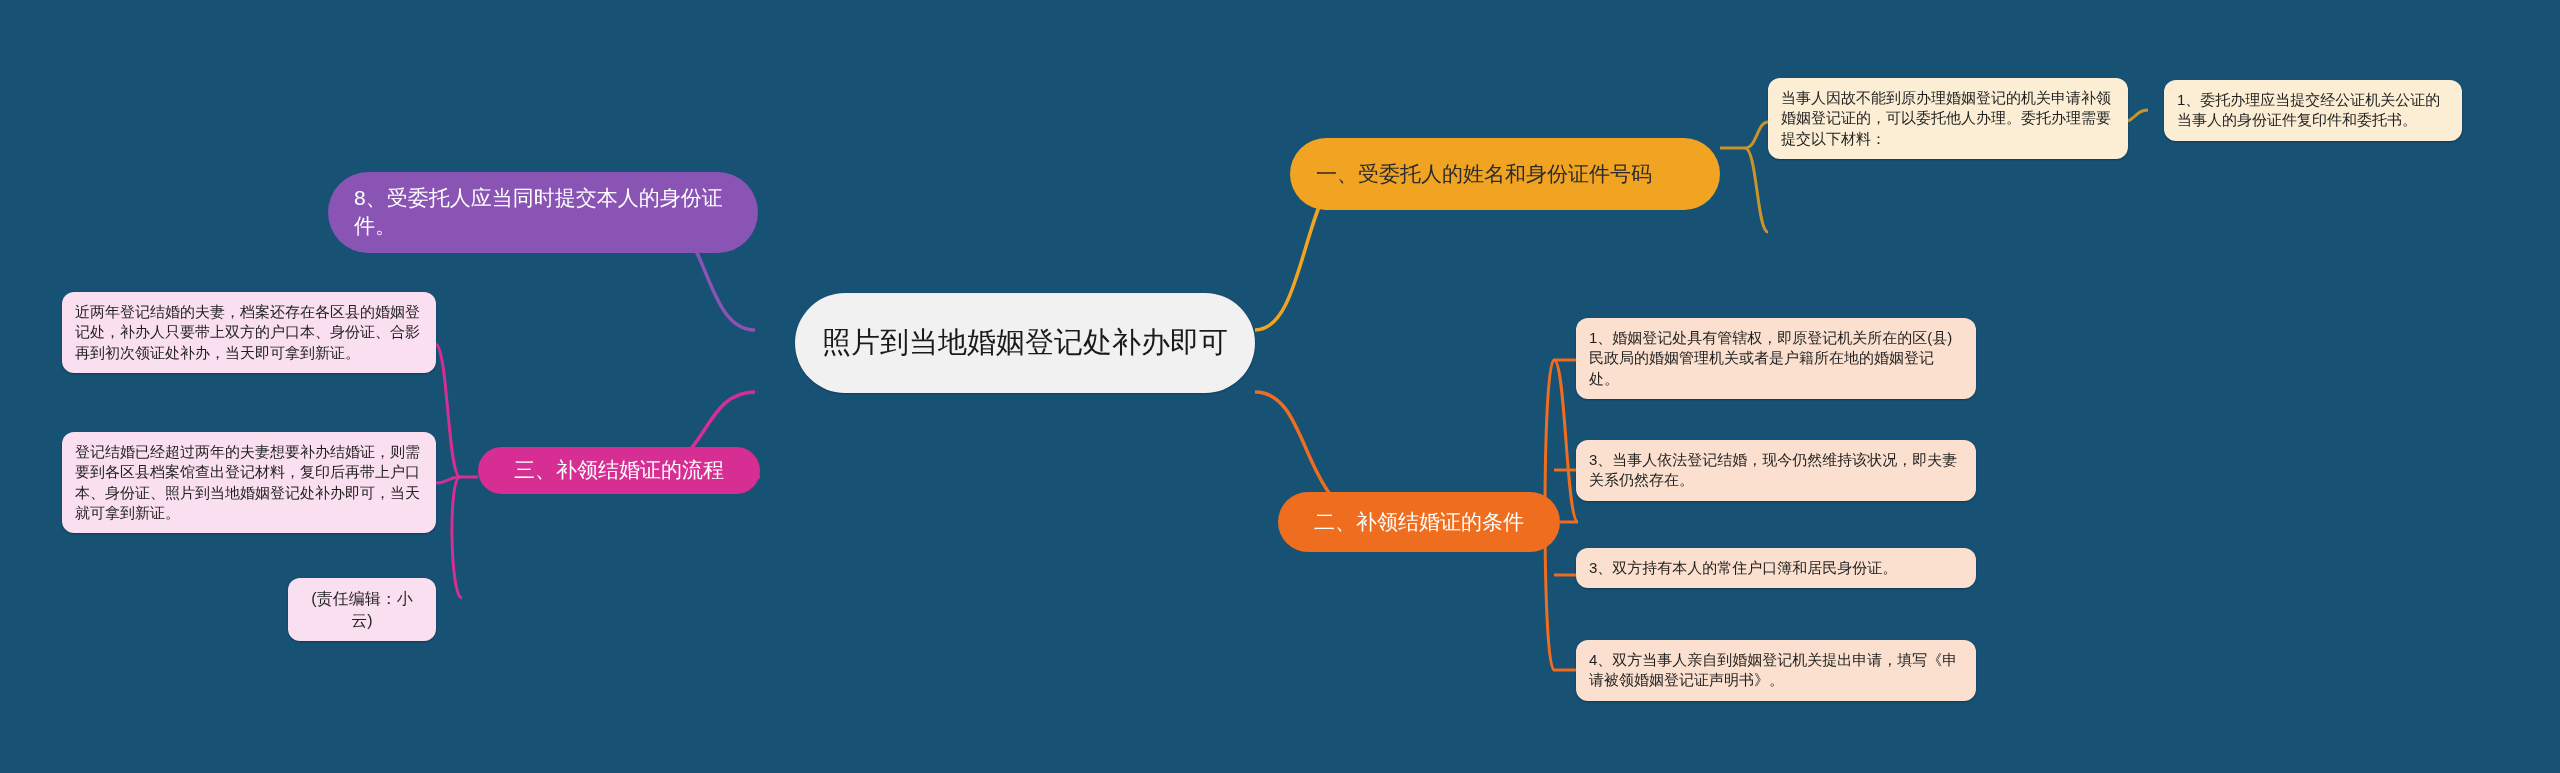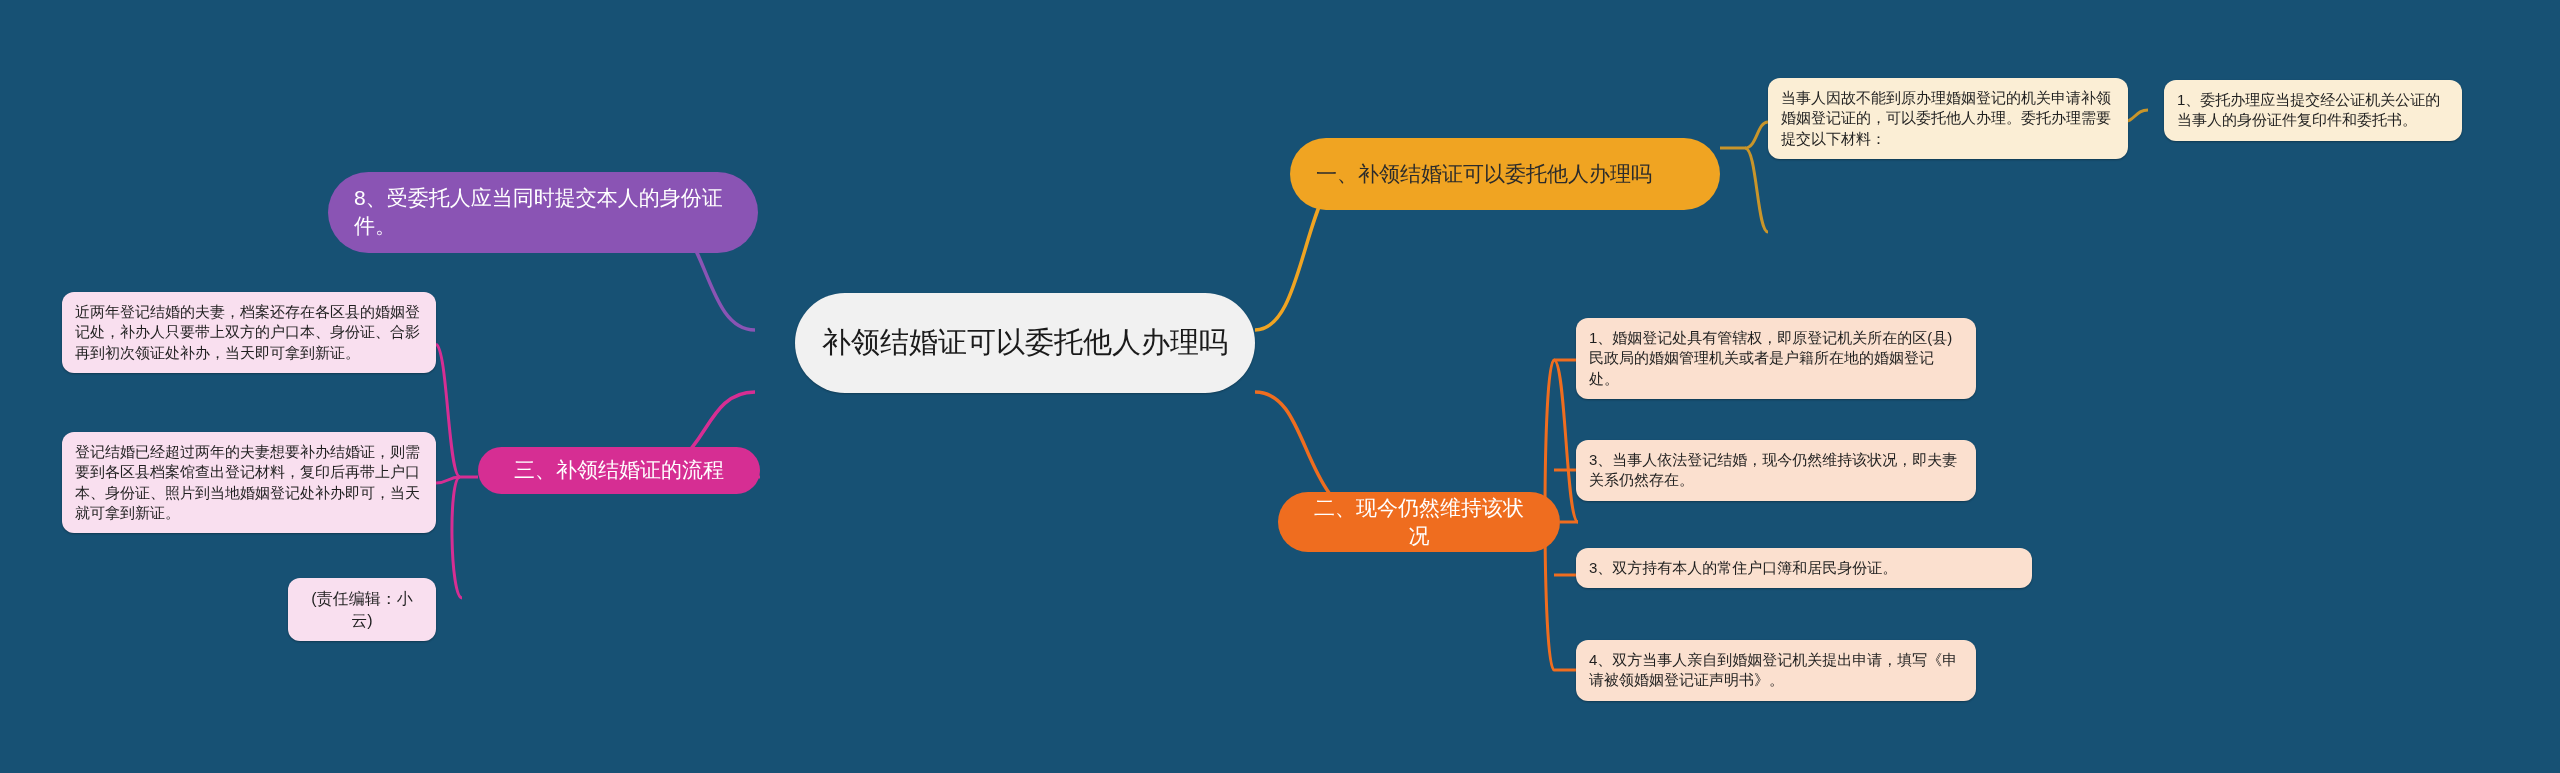--- a/index.html
+++ b/index.html
@@ -108,25 +108,25 @@
     <path d="M1560,522 L1578,522" stroke="#ef6d1f" stroke-width="3" fill="none"></path>
     <path d="M1578,522 C1566,522 1566,360 1554,360" stroke="#ef6d1f" stroke-width="3" fill="none"></path>
     <path d="M1554,360 L1576,360" stroke="#ef6d1f" stroke-width="3" fill="none"></path>
     <path d="M1554,470 L1576,470" stroke="#ef6d1f" stroke-width="3" fill="none"></path>
     <path d="M1554,575 L1576,575" stroke="#ef6d1f" stroke-width="3" fill="none"></path>
     <path d="M1554,670 L1576,670" stroke="#ef6d1f" stroke-width="3" fill="none"></path>
     <path d="M1554,360 C1542,360 1542,670 1554,670" stroke="#ef6d1f" stroke-width="3" fill="none"></path>
   </svg>
 
   <div class="node root" style="left:795px; top:293px; width:460px; height:100px;">
-    <span class="txt">补领结婚证可以委托他人办理吗</span>
+    <span class="txt">照片到当地婚姻登记处补办即可</span>
   </div>
 
   <div class="node pill orange" style="left:1290px; top:138px; width:430px; min-height:72px;">
-    <span class="txt">一、补领结婚证可以委托他人办理吗</span>
+    <span class="txt">一、受委托人的姓名和身份证件号码</span>
   </div>
 
   <div class="node leaf cream" style="left:1768px; top:78px; width:360px;">
     <span class="txt">当事人因故不能到原办理婚姻登记的机关申请补领婚姻登记证的，可以委托他人办理。委托办理需要提交以下材料：</span>
   </div>
 
   <div class="node leaf cream" style="left:2148px; top:80px; width:298px;margin-left:16px;">
     <span class="txt">1、委托办理应当提交经公证机关公证的当事人的身份证件复印件和委托书。</span>
   </div>
 
@@ -145,32 +145,32 @@
 
   <div class="node leaf pink" style="left:62px; top:432px; width:374px;">
     <span class="txt">登记结婚已经超过两年的夫妻想要补办结婚证，则需要到各区县档案馆查出登记材料，复印后再带上户口本、身份证、照片到当地婚姻登记处补办即可，当天就可拿到新证。</span>
   </div>
 
   <div class="node leaf pinklite" style="left:288px; top:578px; width:148px; justify-content:center;">
     <span class="txt" style="text-align:center;">(责任编辑：小云)</span>
   </div>
 
   <div class="node pill redorange" style="left:1278px; top:492px; width:282px; height:60px; justify-content:center;">
-    <span class="txt" style="text-align:center;">二、现今仍然维持该状况</span>
+    <span class="txt" style="text-align:center;">二、补领结婚证的条件</span>
   </div>
 
   <div class="node leaf peach" style="left:1576px; top:318px; width:400px;">
     <span class="txt">1、婚姻登记处具有管辖权，即原登记机关所在的区(县)民政局的婚姻管理机关或者是户籍所在地的婚姻登记处。</span>
   </div>
 
   <div class="node leaf peach" style="left:1576px; top:440px; width:400px;">
     <span class="txt">3、当事人依法登记结婚，现今仍然维持该状况，即夫妻关系仍然存在。</span>
   </div>
 
-  <div class="node leaf peach" style="left:1576px; top:548px; width:456px;">
+  <div class="node leaf peach" style="left:1576px; top:548px; width:400px;">
     <span class="txt">3、双方持有本人的常住户口簿和居民身份证。</span>
   </div>
 
   <div class="node leaf peach" style="left:1576px; top:640px; width:400px;">
     <span class="txt">4、双方当事人亲自到婚姻登记机关提出申请，填写《申请被领婚姻登记证声明书》。</span>
   </div>
 
 </div>
 
 </body></html>

